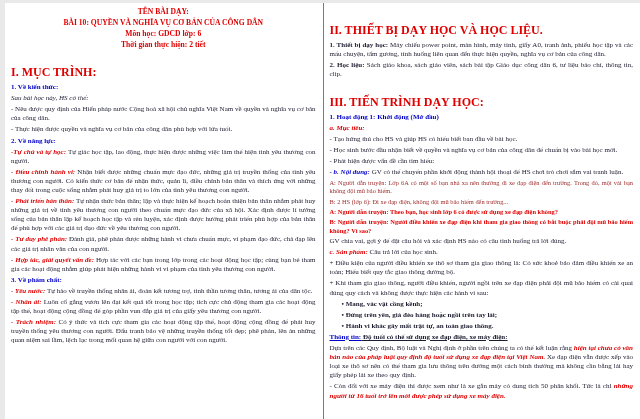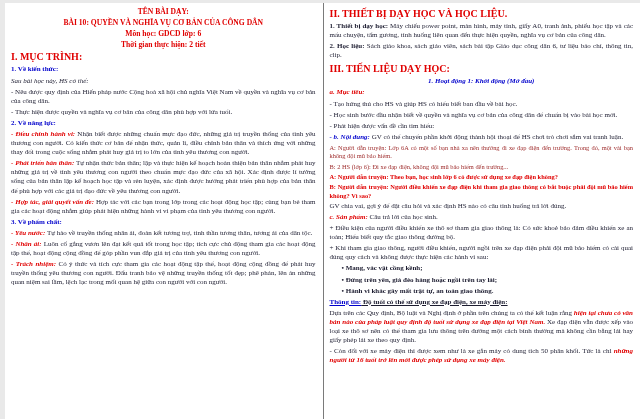--- a/index.html
+++ b/index.html
@@ -6,28 +6,28 @@
   * { box-sizing:border-box; }
   html,body { margin:0; padding:0; }
   body { width:640px; height:419px; background:#e9e9e9; overflow:hidden;
          font-family:"Liberation Serif", serif; }
   .page { position:absolute; left:5px; top:3px; width:635px; height:416px;
           background:#fff; display:flex; }
   .col { width:50%; padding:4px 7px 2px 6px; font-size:7px; line-height:1.3;
          color:var(--ink); overflow:hidden; }
   .col-right { border-left:1px solid #7a7a7a; }
   p { margin:0 0 2px; text-align:justify; }
-  .c { text-align:center;font-style:italic; }
+  .c { text-align:left; }
   .red { color:var(--red); }
   .blue { color:var(--blue); }
   .maroon { color:var(--maroon); }
   .bold { font-weight:bold; }
   .it { font-style:italic; }
   .u { text-decoration:underline; }
-  .h { font-size:10px; font-weight:bold; }
+  .h { font-size:12px; font-weight:bold;margin-top:16px; }
   .title { font-size:7.6px; font-weight:bold; color:var(--red); text-align:center; margin:0 0 1px; }
   .small { font-size:6.4px; }
   .ind { padding-left:12px;font-weight:bold; }
 </style>
 </head>
 <body>
 
 <div class="page">
 
   <div class="col">
@@ -36,36 +36,38 @@
     <p class="title">Môn học: GDCD lớp: 6</p>
     <p class="title">Thời gian thực hiện: 2 tiết</p>
 
     <p class="h red">I. MỤC TRÌNH:</p>
     <p class="blue bold">1. Về kiến thức:</p>
     <p class="it">Sau bài học này, HS có thể:</p>
     <p>- Nêu được quy định của Hiến pháp nước Cộng hoà xã hội chủ nghĩa Việt Nam về quyền và nghĩa vụ cơ bản của công dân.</p>
     <p>- Thực hiện được quyền và nghĩa vụ cơ bản của công dân phù hợp với lứa tuổi.</p>
 
     <p class="blue bold">2. Về năng lực:</p>
+    <p><span class="red bold it">-Tự chủ và tự học:</span><span> Tự giác học tập, lao động, thực hiện được những việc làm thể hiện tình yêu thương con người.</span></p>
     <p><span class="red bold it">- Điều chỉnh hành vi:</span><span> Nhận biết được những chuẩn mực đạo đức, những giá trị truyền thống của tình yêu thương con người. Có kiến thức cơ bản để nhận thức, quản lí, điều chỉnh bản thân và thích ứng với những thay đổi trong cuộc sống nhằm phát huy giá trị to lớn của tình yêu thương con người.</span></p>
     <p><span class="red bold it">- Phát triển bản thân:</span><span> Tự nhận thức bản thân; lập và thực hiện kế hoạch hoàn thiện bản thân nhằm phát huy những giá trị về tình yêu thương con người theo chuẩn mực đạo đức của xã hội. Xác định được lí tưởng sống của bản thân lập kế hoạch học tập và rèn luyện, xác định được hướng phát triển phù hợp của bản thân để phù hợp với các giá trị đạo đức về yêu thương con người.</span></p>
+    <p><span class="red bold it">- Tư duy phê phán:</span><span> Đánh giá, phê phán được những hành vi chưa chuẩn mực, vi phạm đạo đức, chà đạp lên các giá trị nhân văn của con người.</span></p>
     <p><span class="red bold it">- Hợp tác, giải quyết vấn đề:</span><span> Hợp tác với các bạn trong lớp trong các hoạt động học tập; cùng bạn bè tham gia các hoạt động nhằm giúp phát hiện những hành vi vi phạm của tình yêu thương con người.</span></p>
 
     <p class="blue bold">3. Về phẩm chất:</p>
     <p><span class="red bold it">- Yêu nước:</span><span> Tự hào về truyền thống nhân ái, đoàn kết tương trợ, tinh thần tương thân, tương ái của dân tộc.</span></p>
-    <p><span class="red bold it">- Nhân ái:</span><span> Luôn cố gắng vươn lên đạt kết quả tốt trong học tập; tích cực chủ động tham gia các hoạt động tập thể, hoạt động cộng đồng để góp phần vun đắp giá trị của tình yêu thương con người.</span></p>
+    <p><span class="red bold it">- Nhân ái:</span><span> Luôn cố gắng vươn lên đạt kết quả tốt trong học tập; tích cực chủ động tham gia các hoạt động tập thể, hoạt động cộng đồng để góp phần vun đắp giá trị của giấy yêu thương con người.</span></p>
     <p><span class="red bold it">- Trách nhiệm:</span><span> Có ý thức và tích cực tham gia các hoạt động tập thể, hoạt động cộng đồng để phát huy truyền thống yêu thương con người. Đấu tranh bảo vệ những truyền thống tốt đẹp; phê phán, lên án những quan niệm sai lầm, lệch lạc trong mối quan hệ giữa con người với con người.</span></p>
   </div>
 
   <div class="col col-right">
     <p class="h red">II. THIẾT BỊ DẠY HỌC VÀ HỌC LIỆU.</p>
     <p><span class="bold">1. Thiết bị dạy học:</span><span> Máy chiếu power point, màn hình, máy tính, giấy A0, tranh ảnh, phiếu học tập và các mẩu chuyện, tấm gương, tình huống liên quan đến thực hiện quyền, nghĩa vụ cơ bản của công dân.</span></p>
     <p><span class="bold">2. Học liệu:</span><span> Sách giáo khoa, sách giáo viên, sách bài tập Giáo dục công dân 6, tư liệu báo chí, thông tin, clip.</span></p>
 
-    <p class="h red">III. TIẾN LIỆU DẠY HỌC:</p>
+    <p class="h red">III. TIẾN TRÌNH DẠY HỌC:</p>
     <p class="c blue bold">1. Hoạt động 1: Khởi động (Mở đầu)</p>
 
     <p class="red bold it">a. Mục tiêu:</p>
     <p>- Tạo hứng thú cho HS và giúp HS có hiểu biết ban đầu về bài học.</p>
     <p>- Học sinh bước đầu nhận biết về quyền và nghĩa vụ cơ bản của công dân để chuẩn bị vào bài học mới.</p>
     <p>- Phát hiện được vấn đề cần tìm hiểu:</p>
 
     <p><span class="blue bold it">- b. Nội dung:</span><span> GV có thể chuyển phần khởi động thành hội thoại để HS chơi trò chơi sắm vai tranh luận.</span></p>
 
     <p class="small maroon">A: Người dẫn truyện: Lớp 6A có một số bạn nhà xa nên thường đi xe đạp điện đến trường. Trong đó, một vài bạn không đội mũ bảo hiểm.</p>

